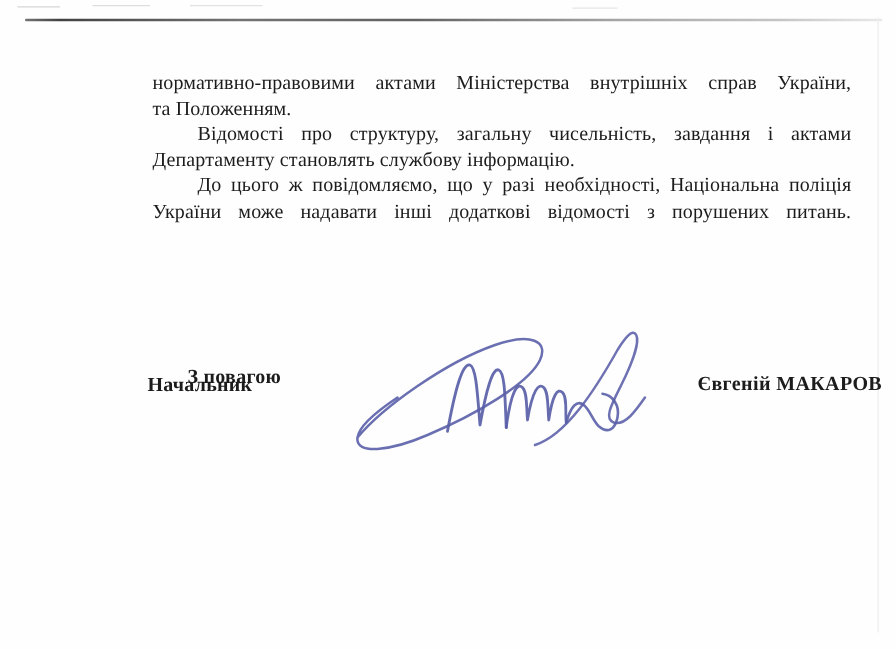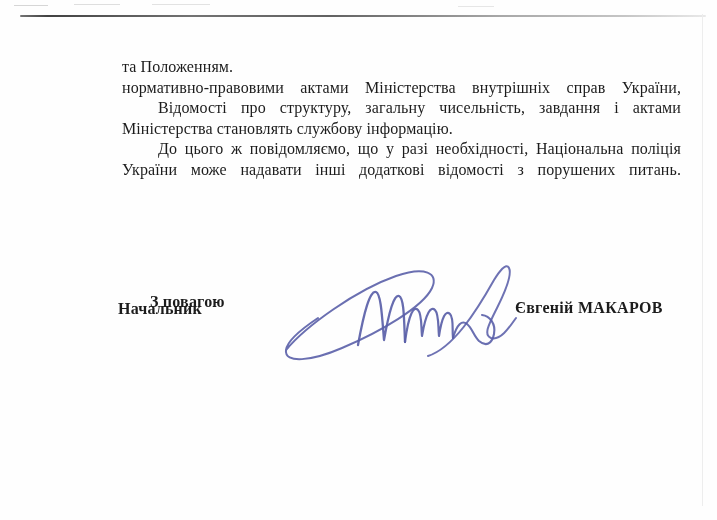--- a/index.html
+++ b/index.html
@@ -75,21 +75,21 @@
   .closing-title {
     position: absolute;
     left: 118px;
     top: 300px;
     font-size: 16px;
     font-weight: bold;
     letter-spacing: 0.2px;
   }
   .closing-name {
     position: absolute;
-    left: 515px;
+    left: 558px;
     top: 299px;
     font-size: 16px;
     font-weight: bold;
     letter-spacing: 0.3px;
     white-space: nowrap;
   }
   .signature-svg {
     position: absolute;
     left: 278px;
     top: 250px;
@@ -110,26 +110,26 @@
 
   <div class="scan-dash dash1"></div>
   <div class="scan-dash dash2"></div>
   <div class="scan-dash dash3"></div>
   <div class="scan-dash dash4"></div>
   <div class="scan-line"></div>
   <div class="scan-edge-right"></div>
 
   <div class="body-text">
     <p class="para">
+      <span class="ln just">нормативно-правовими актами Міністерства внутрішніх справ України,</span>
       <span class="ln">та Положенням.</span>
-      <span class="ln just">нормативно-правовими актами Міністерства внутрішніх справ України,</span>
     </p>
     <p class="para">
       <span class="ln just indent">Відомості про структуру, загальну чисельність, завдання і актами</span>
-      <span class="ln">Міністерства становлять службову інформацію.</span>
+      <span class="ln">Департаменту становлять службову інформацію.</span>
     </p>
     <p class="para">
       <span class="ln just indent">До цього ж повідомляємо, що у разі необхідності, Національна поліція</span>
       <span class="ln just">України може надавати інші додаткові відомості з порушених питань.</span>
     </p>
   </div>
 
   <div class="closing-salutation">З повагою</div>
   <div class="closing-title">Начальник</div>
 

